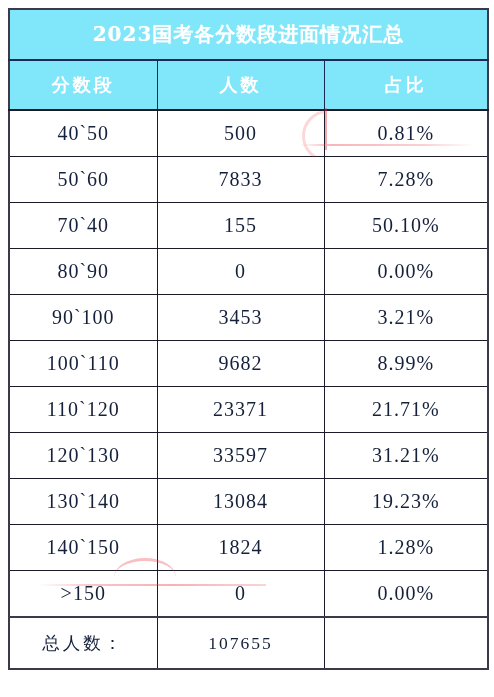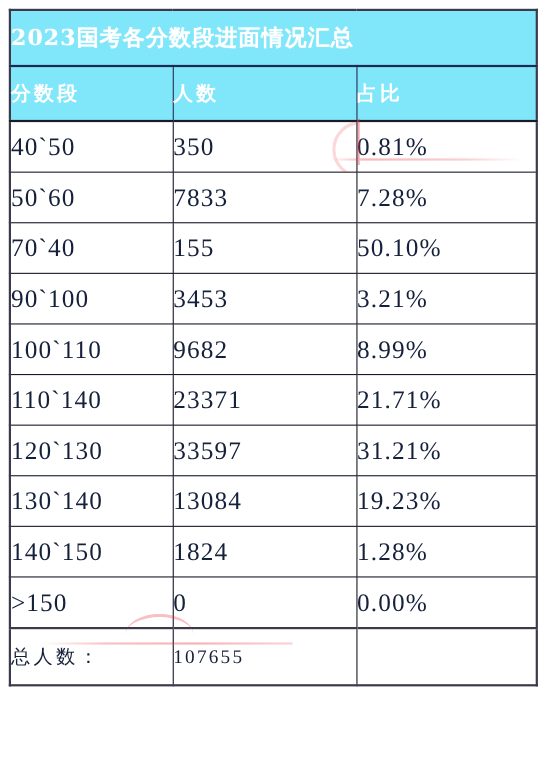--- a/index.html
+++ b/index.html
@@ -31,21 +31,21 @@
     border: 2px solid #3a3a4a;
   }
 
   table.score-table col.c-range { width: 148px; }
   table.score-table col.c-count { width: 167px; }
   table.score-table col.c-pct   { width: 164px; }
 
   td, th {
     border: 1px solid #1a1a28;
     padding: 0;
-    text-align: left;
+    text-align: center;
     vertical-align: middle;
   }
 
   tr.title-row td {
     background: #80e6f9;
     height: 49px;
     color: #ffffff;
     font-family: "DejaVu Serif", "Liberation Serif", serif;
     font-weight: bold;
     font-size: 20px;
@@ -63,21 +63,21 @@
     font-size: 18px;
     letter-spacing: 3px;
     border-color: #1a2a55;
     border-bottom: 2px solid #1a1a28;
   }
 
   tr.data-row td {
     height: 45px;
     background: #ffffff;
     color: #15203a;
-    font-size: 23px;
+    font-size: 20px;
     letter-spacing: 1px;
     font-family: "Liberation Serif", "DejaVu Serif", serif;
   }
 
   tr.total-row td {
     height: 50px;
     background: #ffffff;
     color: #15203a;
     font-size: 17.5px;
     letter-spacing: 2px;
@@ -155,45 +155,50 @@
         <td colspan="3">2023国考各分数段进面情况汇总</td>
       </tr>
       <tr class="head-row">
         <th>分数段</th>
         <th>人数</th>
         <th>占比</th>
       </tr>
 
       <tr class="data-row">
         <td>40`50</td>
-        <td>350</td>
+        <td>500</td>
         <td>0.81%</td>
       </tr>
       <tr class="data-row">
         <td>50`60</td>
         <td>7833</td>
         <td>7.28%</td>
       </tr>
       <tr class="data-row">
         <td>70`40</td>
         <td>155</td>
         <td>50.10%</td>
       </tr>
       <tr class="data-row">
+        <td>80`90</td>
+        <td>0</td>
+        <td>0.00%</td>
+      </tr>
+      <tr class="data-row">
         <td>90`100</td>
         <td>3453</td>
         <td>3.21%</td>
       </tr>
       <tr class="data-row">
         <td>100`110</td>
         <td>9682</td>
         <td>8.99%</td>
       </tr>
       <tr class="data-row">
-        <td>110`140</td>
+        <td>110`120</td>
         <td>23371</td>
         <td>21.71%</td>
       </tr>
       <tr class="data-row">
         <td>120`130</td>
         <td>33597</td>
         <td>31.21%</td>
       </tr>
       <tr class="data-row">
         <td>130`140</td>

